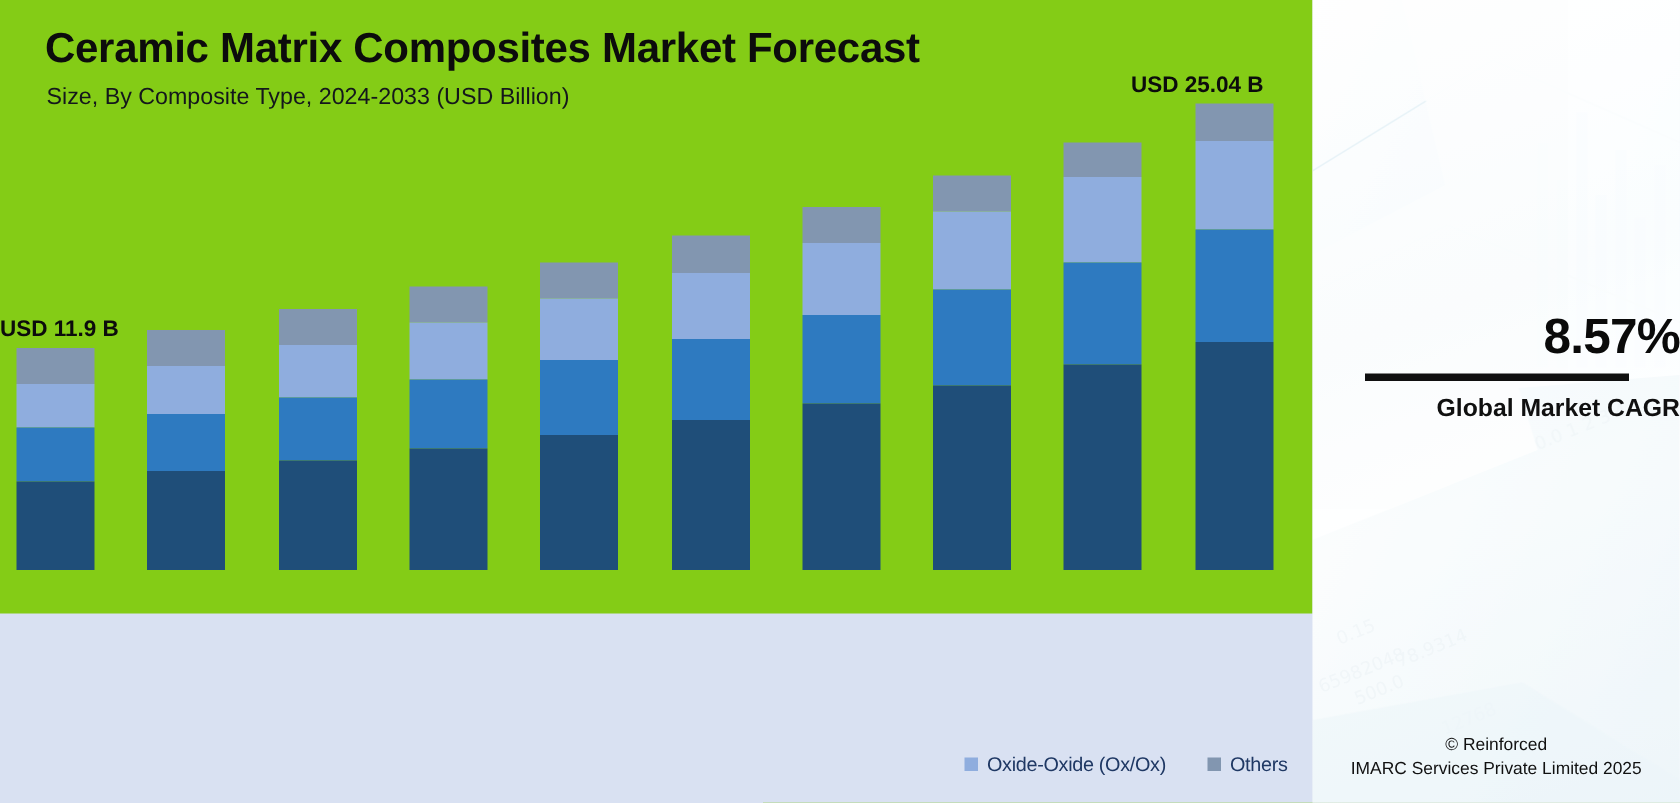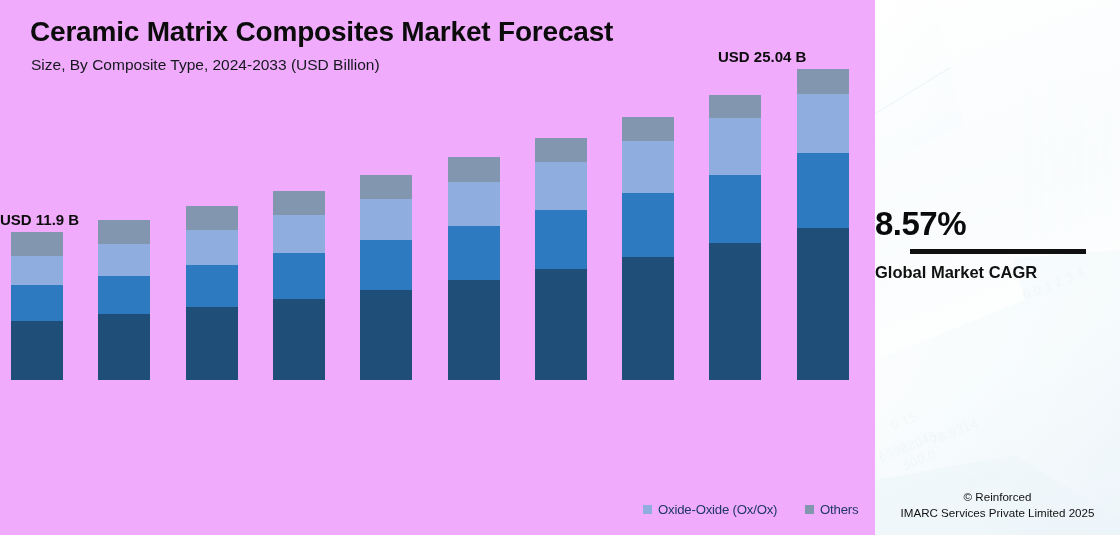--- a/index.html
+++ b/index.html
@@ -1,20 +1,20 @@
 <!DOCTYPE html>
 <html><head>
 <meta charset="utf-8">
 <style>
   html,body{margin:0;padding:0;}
   body{width:1120px;height:535px;overflow:hidden;font-family:"Liberation Sans",sans-serif;background:#d9e1f2;}
   #page{position:relative;width:1120px;height:535px;background:#d9e1f2;}
 
   
-  #chart-panel{position:absolute;left:0;top:0;width:875px;height:535px;background:#f0abfc;}
+  #chart-panel{position:absolute;left:0;top:0;width:875px;height:409px;background:#84cc16;}
 
   #title{position:absolute;left:30px;top:16px;font-size:28px;font-weight:bold;color:#0c0c0c;letter-spacing:-0.2px;white-space:nowrap;}
   #subtitle{position:absolute;left:31px;top:56px;font-size:15.5px;color:#14171c;white-space:nowrap;}
 
   #plot{position:absolute;left:0;top:100px;width:875px;height:358px;}
 
   .bar-group{position:absolute;bottom:78px;width:52px;}
   .bar-stack{position:absolute;bottom:0;left:0;width:52px;}
   .seg{width:52px;display:block;}
 
@@ -30,21 +30,21 @@
   #right-panel{position:absolute;left:875px;top:0;width:245px;height:535px;
      background:linear-gradient(160deg,#ffffff 0%,#f6fbfd 38%,#ffffff 62%,#f2f8fb 100%);
      overflow:hidden;}
   #rp-texture{position:absolute;left:0;top:0;width:245px;height:535px;opacity:.55;}
   #logo-block{position:absolute;left:0;top:14px;width:245px;text-align:center;}
   #logo-wrap{position:relative;display:inline-block;}
   #logo-imarc{font-size:62px;font-weight:bold;color:#1aa3ef;letter-spacing:-3px;line-height:62px;font-family:"DejaVu Sans",sans-serif;}
   #logo-dot{position:absolute;left:16px;top:-6px;width:15px;height:15px;border-radius:50%;background:#1aa3ef;}
   #logo-tag{margin-top:1px;font-size:11.4px;font-weight:bold;color:#10161c;letter-spacing:0.9px;font-family:"Liberation Sans",sans-serif;}
 
-  #cagr-block{position:absolute;left:0;top:205px;width:245px;text-align:left;}
+  #cagr-block{position:absolute;left:0;top:205px;width:245px;text-align:right;}
   #cagr-value{font-size:33px;font-weight:bold;color:#0a0a0a;letter-spacing:-0.5px;}
   #cagr-rule{width:176px;height:5px;background:#101010;margin:6px auto 7px auto;}
   #cagr-label{font-size:16.5px;font-weight:bold;color:#101010;line-height:23px;}
   #cagr-period{font-size:16.5px;font-weight:bold;color:#101010;line-height:23px;}
 
   #copyright{position:absolute;left:0;bottom:14px;width:245px;text-align:center;font-size:11.6px;color:#111;line-height:16px;}
 </style>
 </head>
 <body>
 
@@ -134,21 +134,21 @@
             <div class="bar-stack">
               <div class="seg" style="height: 24.8403px; background: rgb(130, 150, 176);"></div>
               <div class="seg" style="height: 59.1198px; background: rgb(143, 173, 222);"></div>
               <div class="seg" style="height: 74.645px; background: rgb(46, 122, 192);"></div>
               <div class="seg" style="height: 152.395px; background: rgb(31, 78, 121);"></div>
             </div>
           </div>
         </div>
       <div id="labels">
           <div class="value-label" style="top: 111.2px; left: 0;">USD 11.9 B</div>
-          <div class="value-label" style="top: -52px; left: 718px; text-align: center;">USD 25.04 B</div>
+          <div class="value-label" style="top: -52px; left: 754px; text-align: center;">USD 25.04 B</div>
         </div>
     </div>
 
     <div id="legend">
         <div class="legend-item" style="position: absolute; left: 643px;">
           <span class="legend-swatch" style="background: rgb(143, 173, 222);"></span>
           <span class="legend-text">Oxide-Oxide (Ox/Ox)</span>
         </div>
         <div class="legend-item" style="position: absolute; left: 805px;">
           <span class="legend-swatch" style="background: rgb(130, 150, 176);"></span>

